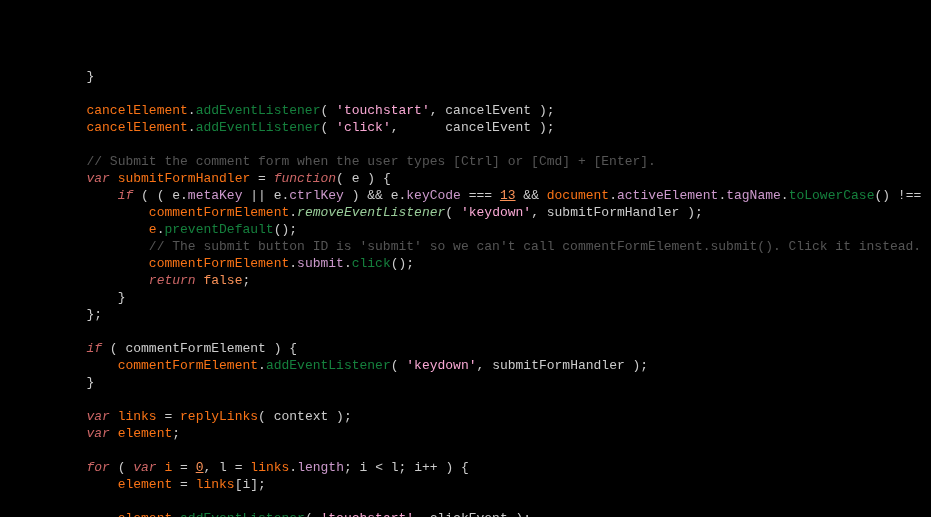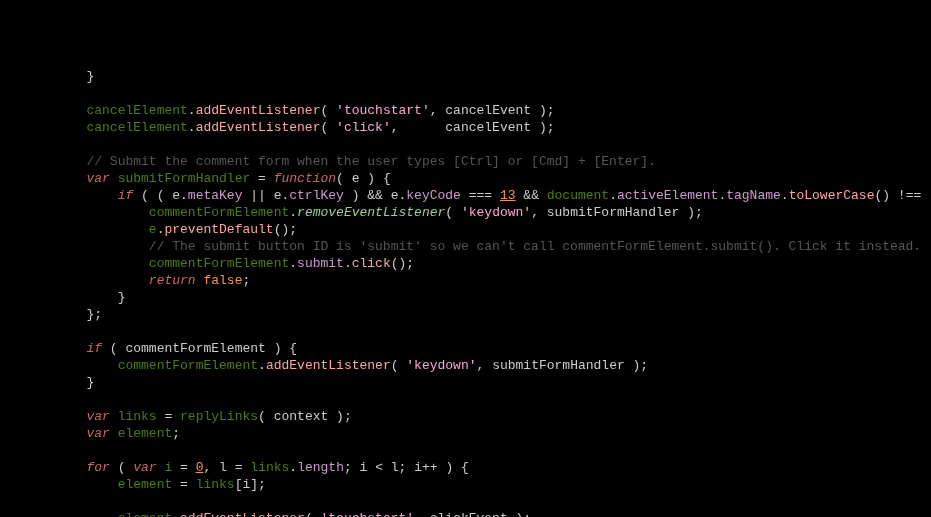--- a/index.html
+++ b/index.html
@@ -15,27 +15,27 @@
   }
   .editor {
     padding: 0 0 0 24px;
   }
   .line {
     display: block;
     min-height: 17px;
   }
   .c-keyword { color: #cc6666; font-style: italic; }      
   .c-comment { color: #555555; margin-top: 10px; }      
-  .c-method  { color: #fca5a5; text-align: right; }      
+  .c-method  { color: #15803d; text-align: right; }      
   .c-method2 { color: #99cc99; font-style: italic; }      
   .c-prop    { color: #cc99cc; text-align: center; }      
   .c-num     { color: #f99157; text-decoration: underline; }      
   .c-string  { color: #f9a8d4; }      
   .c-bool    { color: #f99157; }      
-  .c-ident   { color: #4d7c0f; }
+  .c-ident   { color: #f97316; }
   .c-punct   { color: #cccccc; }
 </style>
 </head>
 <body>
 
 
 
 <div class="editor"><span class="line">        <span class="c-punct">}</span></span><span class="line">&nbsp;</span><span class="line">        <span class="c-ident">cancelElement</span><span class="c-punct">.</span><span class="c-method">addEventListener</span><span class="c-punct">( </span><span class="c-string">'touchstart'</span><span class="c-punct">, cancelEvent );</span></span><span class="line">        <span class="c-ident">cancelElement</span><span class="c-punct">.</span><span class="c-method">addEventListener</span><span class="c-punct">( </span><span class="c-string">'click'</span><span class="c-punct">,      cancelEvent );</span></span><span class="line">&nbsp;</span><span class="line">        <span class="c-comment">// Submit the comment form when the user types [Ctrl] or [Cmd] + [Enter].</span></span><span class="line">        <span class="c-keyword">var </span><span class="c-ident">submitFormHandler </span><span class="c-punct">= </span><span class="c-keyword">function</span><span class="c-punct">( e ) {</span></span><span class="line">            <span class="c-keyword">if </span><span class="c-punct">( ( e.</span><span class="c-prop">metaKey</span><span class="c-punct"> || e.</span><span class="c-prop">ctrlKey</span><span class="c-punct"> ) &amp;&amp; e.</span><span class="c-prop">keyCode</span><span class="c-punct"> === </span><span class="c-num">13</span><span class="c-punct"> &amp;&amp; </span><span class="c-ident">document</span><span class="c-punct">.</span><span class="c-prop">activeElement</span><span class="c-punct">.</span><span class="c-prop">tagName</span><span class="c-punct">.</span><span class="c-method">toLowerCase</span><span class="c-punct">() !== </span><span class="c-string">'a'</span></span><span class="line">                <span class="c-ident">commentFormElement</span><span class="c-punct">.</span><span class="c-method2">removeEventListener</span><span class="c-punct">( </span><span class="c-string">'keydown'</span><span class="c-punct">, submitFormHandler );</span></span><span class="line">                <span class="c-ident">e</span><span class="c-punct">.</span><span class="c-method">preventDefault</span><span class="c-punct">();</span></span><span class="line">                <span class="c-comment">// The submit button ID is 'submit' so we can't call commentFormElement.submit(). Click it instead.</span></span><span class="line">                <span class="c-ident">commentFormElement</span><span class="c-punct">.</span><span class="c-prop">submit</span><span class="c-punct">.</span><span class="c-method">click</span><span class="c-punct">();</span></span><span class="line">                <span class="c-keyword">return </span><span class="c-bool">false</span><span class="c-punct">;</span></span><span class="line">            <span class="c-punct">}</span></span><span class="line">        <span class="c-punct">};</span></span><span class="line">&nbsp;</span><span class="line">        <span class="c-keyword">if </span><span class="c-punct">( commentFormElement ) {</span></span><span class="line">            <span class="c-ident">commentFormElement</span><span class="c-punct">.</span><span class="c-method">addEventListener</span><span class="c-punct">( </span><span class="c-string">'keydown'</span><span class="c-punct">, submitFormHandler );</span></span><span class="line">        <span class="c-punct">}</span></span><span class="line">&nbsp;</span><span class="line">        <span class="c-keyword">var </span><span class="c-ident">links </span><span class="c-punct">= </span><span class="c-ident">replyLinks</span><span class="c-punct">( context );</span></span><span class="line">        <span class="c-keyword">var </span><span class="c-ident">element</span><span class="c-punct">;</span></span><span class="line">&nbsp;</span><span class="line">        <span class="c-keyword">for </span><span class="c-punct">( </span><span class="c-keyword">var </span><span class="c-ident">i </span><span class="c-punct">= </span><span class="c-num">0</span><span class="c-punct">, l </span><span class="c-punct">= </span><span class="c-ident">links</span><span class="c-punct">.</span><span class="c-prop">length</span><span class="c-punct">; i &lt; l; i++ ) {</span></span><span class="line">            <span class="c-ident">element </span><span class="c-punct">= </span><span class="c-ident">links</span><span class="c-punct">[i];</span></span><span class="line">&nbsp;</span><span class="line">            <span class="c-ident">element</span><span class="c-punct">.</span><span class="c-method">addEventListener</span><span class="c-punct">( </span><span class="c-string">'touchstart'</span><span class="c-punct">, clickEvent );</span></span></div>
 
 

